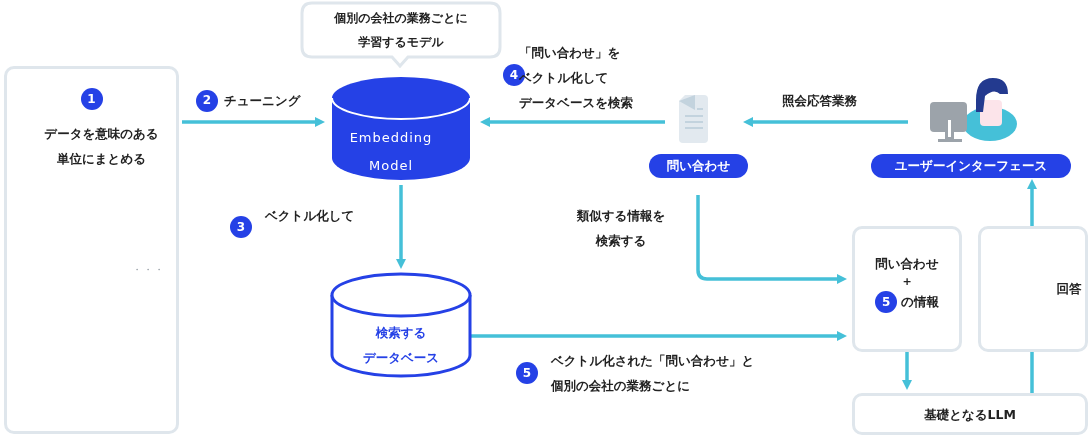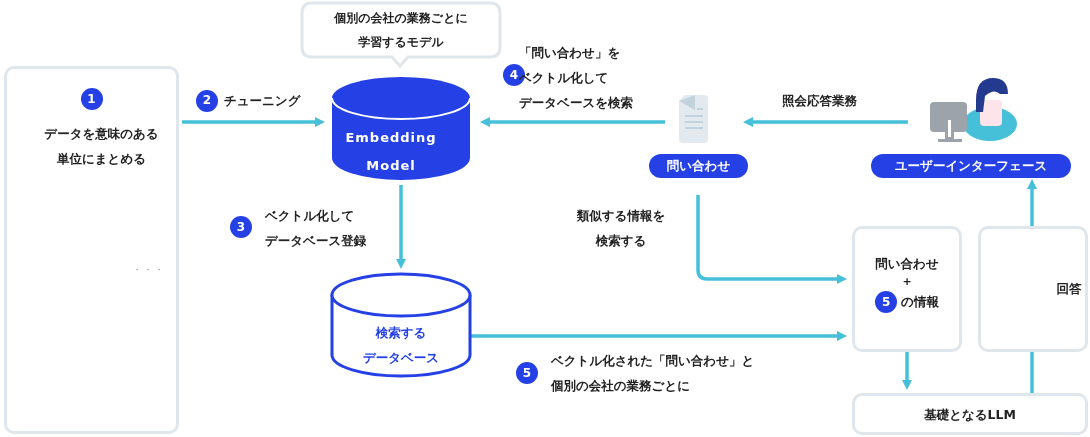--- a/index.html
+++ b/index.html
@@ -188,31 +188,30 @@
 <div class="abs txt" style="left:196px;top:88px;display:flex;align-items:center;gap:6px;">
   <span class="num">2</span>
   <span>チューニング</span>
 </div>
 
 <div class="abs txt center" style="left:302px;top:6px;width:198px;line-height:24px;font-size:12px;">
   <div>個別の会社の業務ごとに</div>
   <div>学習するモデル</div>
 </div>
 
-<div class="abs center" style="left:332px;top:124px;width:118px;color:#fff;font-weight:bold;font-size:13px;line-height:28px;letter-spacing:1px;">
+<div class="abs center" style="left:332px;top:124px;width:118px;color:#fff;font-weight:normal;font-size:13px;line-height:28px;letter-spacing:1px;">
   <div>Embedding</div>
   <div>Model</div>
 </div>
 
 <div class="abs" style="left:230px;top:216px;">
   <span class="num">3</span>
 </div>
 <div class="abs txt" style="left:265px;top:203px;">
   <div>ベクトル化して</div>
-  <div>データベース登録</div>
 </div>
 
 <div class="abs center" style="left:332px;top:320px;width:138px;color:#2541e6;font-weight:bold;font-size:12.5px;line-height:25px;">
   <div>検索する</div>
   <div>データベース</div>
 </div>
 
 <div class="abs" style="left:503px;top:64px;">
   <span class="num">4</span>
 </div>

